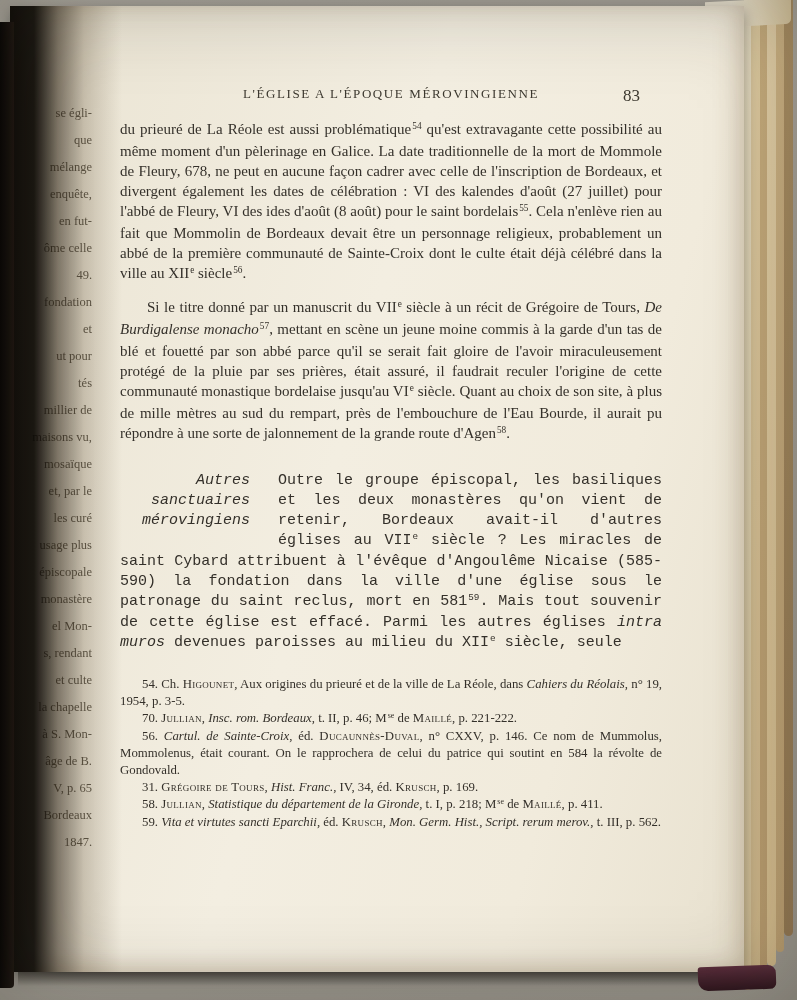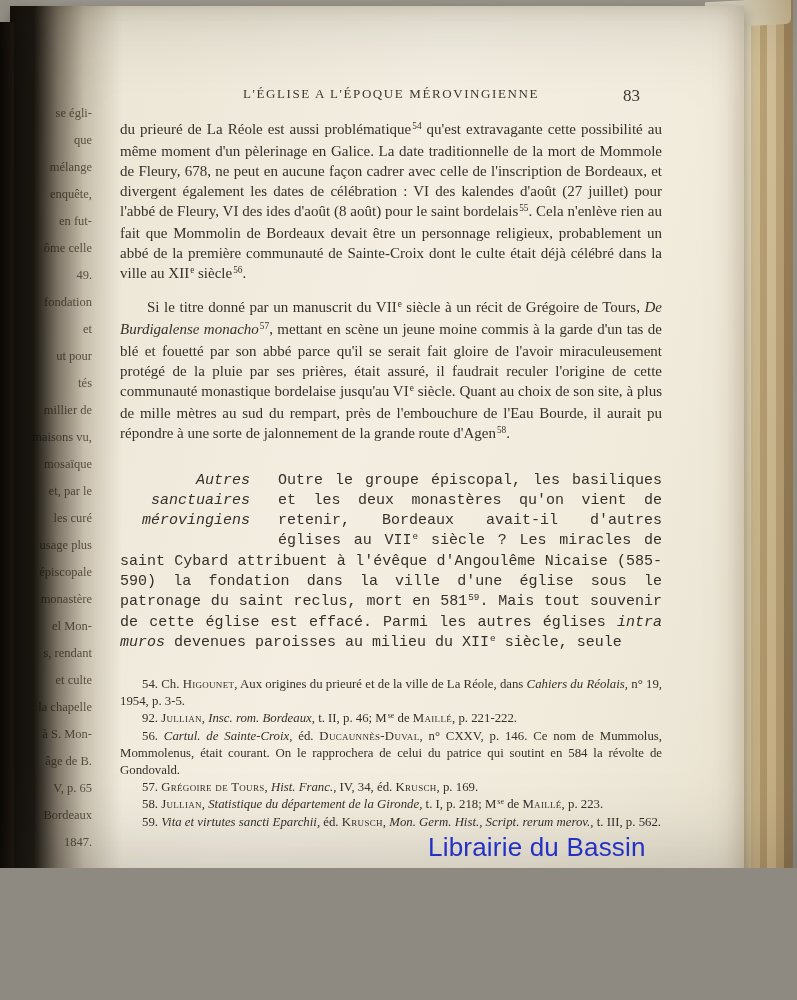--- a/index.html
+++ b/index.html
@@ -1,17 +1,17 @@
 <!DOCTYPE html>
 <html lang="fr" style="--background: #a5a198; --page: #f2ecdd; --ink: #34302a; --watermark: #2433d8; --edge-tan: #c9b184;"><head>
 <meta charset="utf-8">
 <style>
   html,body{margin:0;padding:0;background:#8e8a82;}
   .photo{
-    position:relative;width:797px;height:868px;overflow:hidden;
+    position:relative;width:797px;height:1000px;overflow:hidden;
     background:linear-gradient(160deg,#aeaaa1 0%,#a5a198 40%,#98948b 100%);
     font-family:"Liberation Serif","DejaVu Serif",serif;
   }
   
   .spine-outer{position:absolute;left:0;top:22px;width:14px;height:966px;z-index:2;
     background:linear-gradient(90deg,#060403,#1c1510);border-radius:0 0 4px 0;}
   .edges{position:absolute;left:744px;top:0;width:52px;height:992px;z-index:1;}
   .edges .strip{position:absolute;top:0;border-radius:0 0 6px 6px;}
   .s1{left:0;width:7px;height:990px;background:linear-gradient(180deg,#ece2c8,#d3c096);}
   .s2{left:7px;width:9px;height:984px;background:linear-gradient(180deg,#dcc99f,#c8b185);}
@@ -123,29 +123,28 @@
       <div class="section">
         <div class="side-head">
           <div>Autres sanctuaires</div>
           <div>mérovingiens</div>
         </div>
         <p class="para"><span>Outre le groupe épiscopal, les basiliques et les deux monastères qu'on vient de retenir, Bordeaux avait-il d'autres églises au VII</span><span class="sup">e</span><span> siècle ? Les miracles de saint Cybard attribuent à l'évêque d'Angoulême Nicaise (585-590) la fondation dans la ville d'une église sous le patronage du saint reclus, mort en 581</span><span class="sup">59</span><span>. Mais tout souvenir de cette église est effacé. Parmi les autres églises </span><span class="it">intra muros</span><span> devenues paroisses au milieu du XII</span><span class="sup">e</span><span> siècle, seule</span></p>
       </div>
 
       <div class="footnotes">
         <p class="fn"><span>54. Ch. </span><span class="sc">Higounet</span><span>, Aux origines du prieuré et de la ville de La Réole, dans </span><span class="it">Cahiers du Réolais</span><span>, n° 19, 1954, p. 3-5.</span></p>
-        <p class="fn"><span>92. </span><span class="sc">Jullian</span><span>, </span><span class="it">Insc. rom. Bordeaux</span><span>, t. II, p. 46; M</span><span class="sup">se</span><span> de </span><span class="sc">Maillé</span><span>, p. 221-222.</span></p>
+        <p class="fn"><span>70. </span><span class="sc">Jullian</span><span>, </span><span class="it">Insc. rom. Bordeaux</span><span>, t. II, p. 46; M</span><span class="sup">se</span><span> de </span><span class="sc">Maillé</span><span>, p. 221-222.</span></p>
         <p class="fn"><span>56. </span><span class="it">Cartul. de Sainte-Croix</span><span>, éd. </span><span class="sc">Ducaunnès-Duval</span><span>, n° CXXV, p. 146. Ce nom de Mummolus, Mommolenus, était courant. On le rapprochera de celui du patrice qui soutint en 584 la révolte de Gondovald.</span></p>
-        <p class="fn"><span>57. </span><span class="sc">Grégoire de Tours</span><span>, </span><span class="it">Hist. Franc.</span><span>, IV, 34, éd. </span><span class="sc">Krusch</span><span>, p. 169.</span></p>
-        <p class="fn"><span>58. </span><span class="sc">Jullian</span><span>, </span><span class="it">Statistique du département de la Gironde</span><span>, t. I, p. 218; M</span><span class="sup">se</span><span> de </span><span class="sc">Maillé</span><span>, p. 223.</span></p>
+        <p class="fn"><span>31. </span><span class="sc">Grégoire de Tours</span><span>, </span><span class="it">Hist. Franc.</span><span>, IV, 34, éd. </span><span class="sc">Krusch</span><span>, p. 169.</span></p>
+        <p class="fn"><span>58. </span><span class="sc">Jullian</span><span>, </span><span class="it">Statistique du département de la Gironde</span><span>, t. I, p. 218; M</span><span class="sup">se</span><span> de </span><span class="sc">Maillé</span><span>, p. 411.</span></p>
         <p class="fn"><span>59. </span><span class="it">Vita et virtutes sancti Eparchii</span><span>, éd. </span><span class="sc">Krusch</span><span>, </span><span class="it">Mon. Germ. Hist., Script. rerum merov.</span><span>, t. III, p. 562.</span></p>
       </div>
     </div>
 
-    <div class="watermark">Librairie du Bassin</div>
   </div>
 
   <div class="spine-outer"></div>
 
   <div class="floor-shadow"></div>
   <div class="cover-sliver"></div>
 
   <div class="vignette"></div>
 </div>
 

